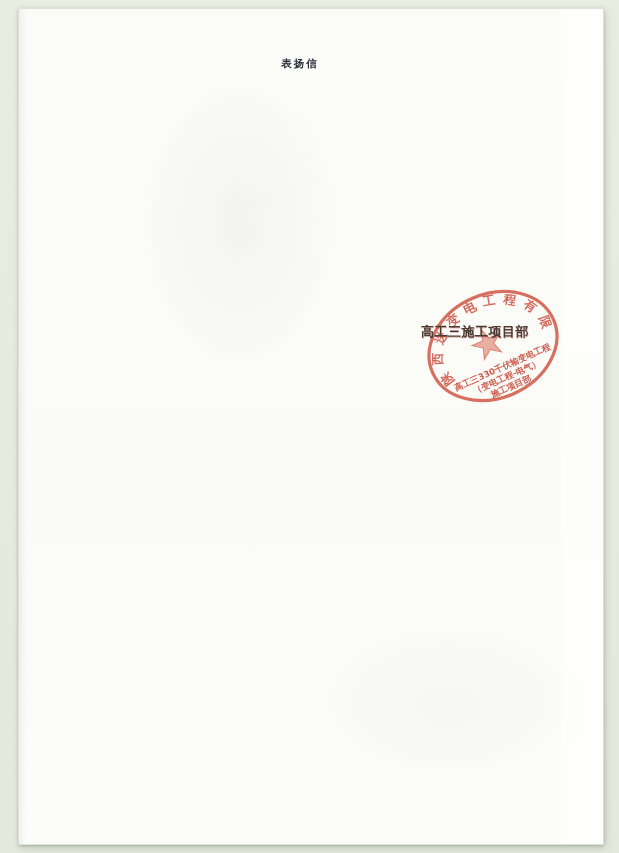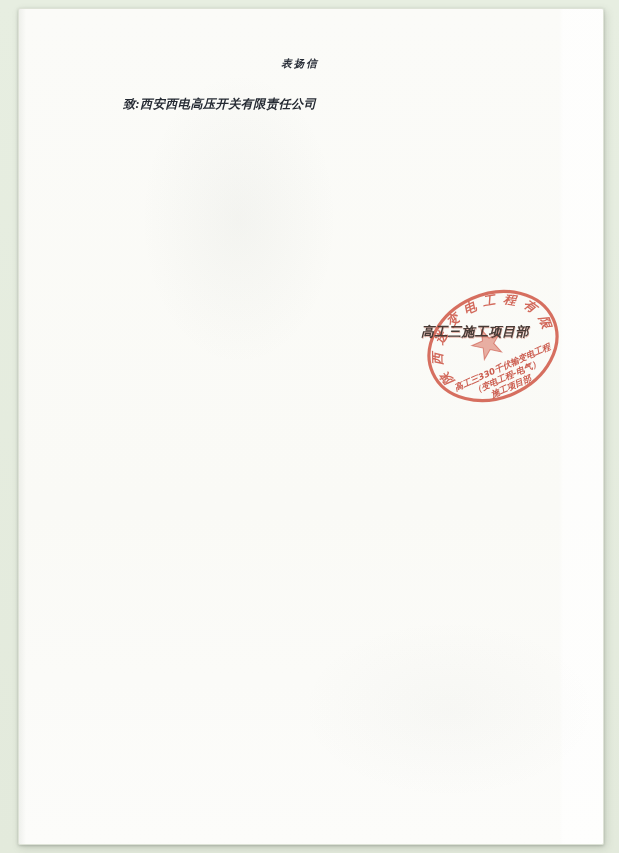--- a/index.html
+++ b/index.html
@@ -21,21 +21,20 @@
     width: 586px; height: 837px;
     background:
       radial-gradient(ellipse 140px 210px at 220px 210px, rgba(105,115,105,0.05), rgba(105,115,105,0) 70%),
       radial-gradient(ellipse 200px 120px at 430px 700px, rgba(110,118,108,0.03), rgba(110,118,108,0) 75%),
       linear-gradient(90deg, rgba(180,188,176,0.18) 0px, rgba(180,188,176,0) 7px),
       linear-gradient(90deg, rgba(238,240,234,0.0) 540px, rgba(255,255,255,0.65) 544px),
       linear-gradient(180deg, #fbfbf8 0%, #fafaf6 60%, #fcfcfa 100%);
     border: 1px solid #dde2d6;
     border-radius: 2px;
     box-shadow: 0 1px 3px rgba(70,80,68,0.28), 2px 3px 8px rgba(70,80,68,0.18);
-    font-style: italic;
   }
   .doc-title {
     position: absolute;
     left: 0; top: 48px;
     width: 100%;
     text-align: center;
     padding-right: 22px;
     font-size: 10.5px;
     font-weight: bold;
     letter-spacing: 2px;
@@ -96,21 +95,20 @@
 </style>
 </head>
 <body>
 
 <div class="screen">
   <div class="paper">
 
     <div class="doc-title">表扬信</div>
 
     <div class="letter-body">
-      <div class="salutation">致:西安西电高压开关有限责任公司</div>
     </div>
 
     <div class="stamp">
       <svg width="156" height="132" viewBox="0 0 156 132">
         <g transform="rotate(-24 78 64)">
           <ellipse cx="78" cy="64" rx="66" ry="52" fill="none" stroke="rgba(205,76,58,0.8)" stroke-width="3.2"></ellipse>
           <path id="seal-arc" d="M 30 80.9 A 53 40 0 1 1 126 80.9" fill="none"></path>
           <text class="seal-ring-text">
             <textPath href="#seal-arc" startOffset="1">陕西送变电工程有限公司</textPath>
           </text>

